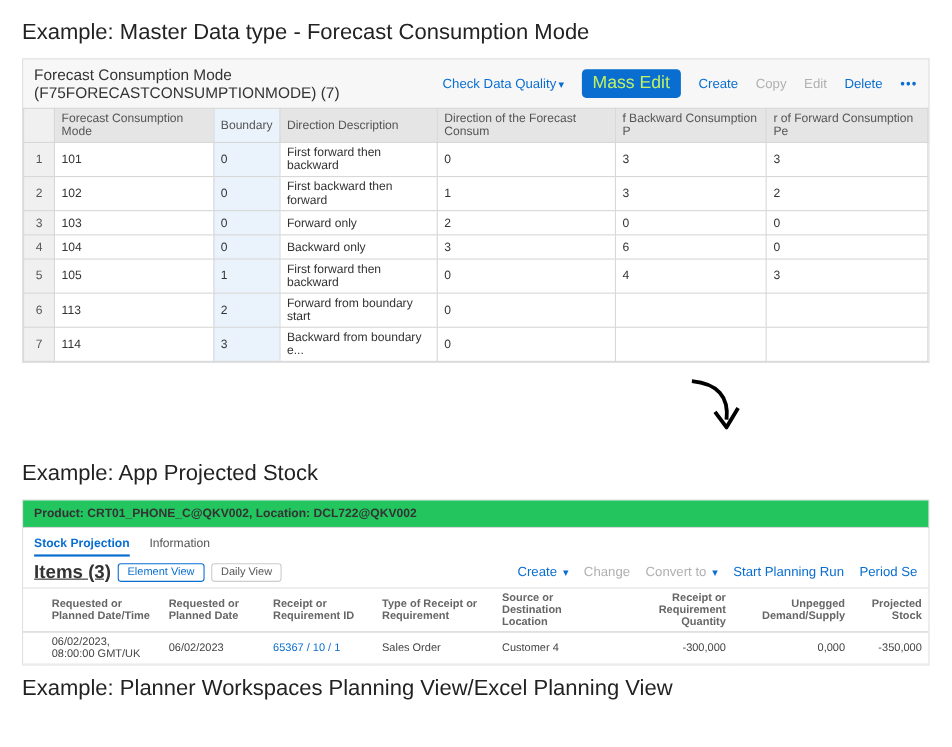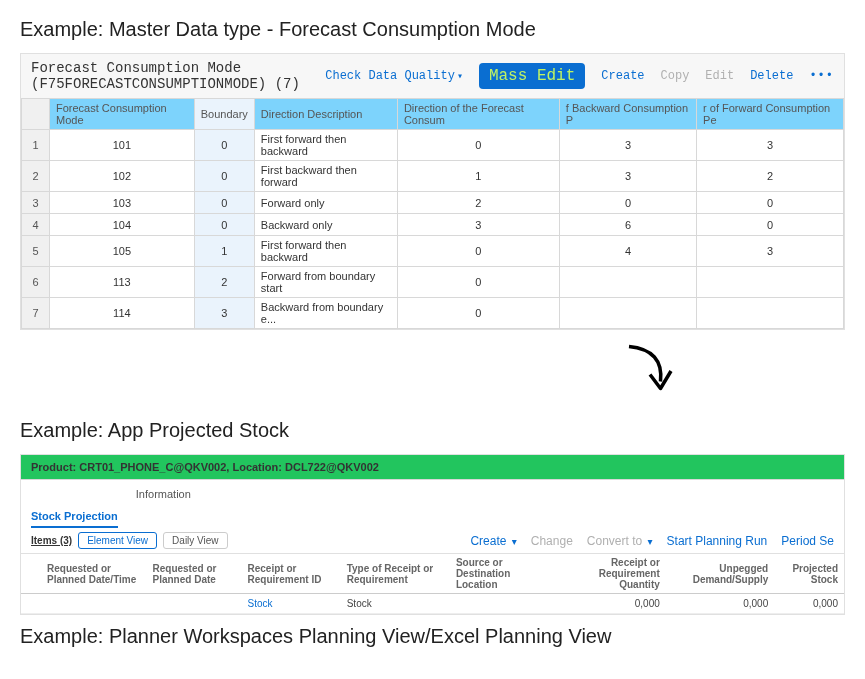--- a/index.html
+++ b/index.html
@@ -1,46 +1,46 @@
 <!DOCTYPE html>
 <html><head>
 <meta charset="utf-8">
 <style>
   * { box-sizing: border-box; margin: 0; padding: 0; }
   body { font-family: "Segoe UI", Arial, sans-serif; background: #fff; color: #333; font-size: 12px; padding: 8px 20px; width: 865px; }
   .section-title { font-size: 20px; color: #222; margin: 10px 0 12px 0; font-weight: 400; }
 
   
   .panel1 { border: 1px solid #e0e0e0; background: #f7f7f7; }
-  .panel1-header { display: flex; align-items: center; padding: 6px 10px; gap: 8px; font-family: Liberation Mono, monospace; }
+  .panel1-header { display: flex; align-items: center; padding: 6px 10px; gap: 8px; }
   .panel1-title { color: #333; font-size: 14px; flex: 1; }
   .link-btn { color: #0a6ed1; cursor: pointer; font-size: 12px; margin-left: 8px; }
   .link-btn.disabled { color: #b0b0b0; }
   .mass-edit { background: #0a6ed1; color: #bef264; padding: 4px 10px; border-radius: 4px; font-size: 16px; margin-left: 8px; }
   .chev { font-size: 10px; color: #0a6ed1; margin-left: 2px; }
   .dots { color: #0a6ed1; letter-spacing: 1px; margin-left: 8px; }
   table.t1 { width: 100%; border-collapse: collapse; font-size: 11px; }
   .t1 th, .t1 td { border: 1px solid #d8d8d8; padding: 3px 6px; text-align: left; background: #fff; height: 22px; }
-  .t1 th { background: #7dd3fc; font-weight: 400; color: #555; }
+  .t1 th { background: #e5e5e5; font-weight: 400; color: #555; }
   .t1 .rownum { width: 28px; text-align: center; background: #f0f0f0; color: #555; }
-  .t1 .num { text-align: center; }
+  .t1 .num { text-align: left; }
   .t1 .sel { background: #eaf3fc; }
 
   
   .arrow-wrap { text-align: center; margin: 6px 0 0 420px; }
   .arrow-wrap svg { width: 70px; height: 70px; }
 
   
   .panel2 { border: 1px solid #e0e0e0; }
   .prod-bar { background: #22c55e; padding: 6px 10px; font-size: 11px; font-weight: 700; color: #333; border-bottom: 1px solid #d8d8d8; }
   .tabs { display: flex; gap: 18px; padding: 4px 10px 0 10px; font-size: 11px; }
   .tab { padding: 4px 0; color: #555; cursor: pointer; }
-  .tab.active { color: #0a6ed1; border-bottom: 2px solid #0a6ed1; font-weight: 600; margin-top: 22px; }
+  .tab.active { color: #0a6ed1; border-bottom: 2px solid #0a6ed1; font-weight: 600; }
   .items-row { display: flex; align-items: center; padding: 4px 10px; gap: 6px; border-bottom: 1px solid #e0e0e0; }
-  .items-label { font-size: 10px; font-weight: 600; text-decoration: underline; }
+  .items-label { font-size: 17px; font-weight: 600; text-decoration: underline; }
   .pill { border: 1px solid #0a6ed1; color: #0a6ed1; padding: 2px 8px; border-radius: 3px; font-size: 10px; cursor: pointer; }
   .pill.gray { border-color: #ccc; color: #555; }
   .flex-spacer { flex: 1; }
   table.t2 { width: 100%; border-collapse: collapse; font-size: 10px; }
   .t2 th, .t2 td { border-bottom: 1px solid #eee; padding: 3px 6px; text-align: left; color: #444; height: 20px; }
   .t2 th { font-weight: 700; color: #666; border-bottom: 1px solid #ccc; }
   .t2 .r { text-align: right; }
   .t2 a.cell-link { color: #0a6ed1; text-decoration: none; }
   .neg { color: #c00; }
 </style>
@@ -174,26 +174,26 @@
       <th>Type of Receipt or Requirement</th>
       <th>Source or Destination Location</th>
       <th class="r">Receipt or Requirement Quantity</th>
       <th class="r">Unpegged Demand/Supply</th>
       <th class="r">Projected Stock</th>
     </tr>
       </thead>
     <tbody id="t2-body">
         <tr>
           <td></td>
-          <td></td>
-          <td></td>
-          <td><a class="cell-link">Stock</a></td>
-          <td>Stock</td>
-          <td></td>
+          <td>06/02/2023, 08:00:00 GMT/UK</td>
+          <td>06/02/2023</td>
+          <td><a class="cell-link">65367 / 10 / 1</a></td>
+          <td>Sales Order</td>
+          <td>Customer 4</td>
+          <td class="r neg">-300,000</td>
           <td class="r">0,000</td>
-          <td class="r">0,000</td>
-          <td class="r">0,000</td>
+          <td class="r neg">-350,000</td>
         </tr>
       </tbody>
   </table>
 </div>
 
 <div class="section-title">Example: Planner Workspaces Planning View/Excel Planning View</div>
 
 </body></html>

